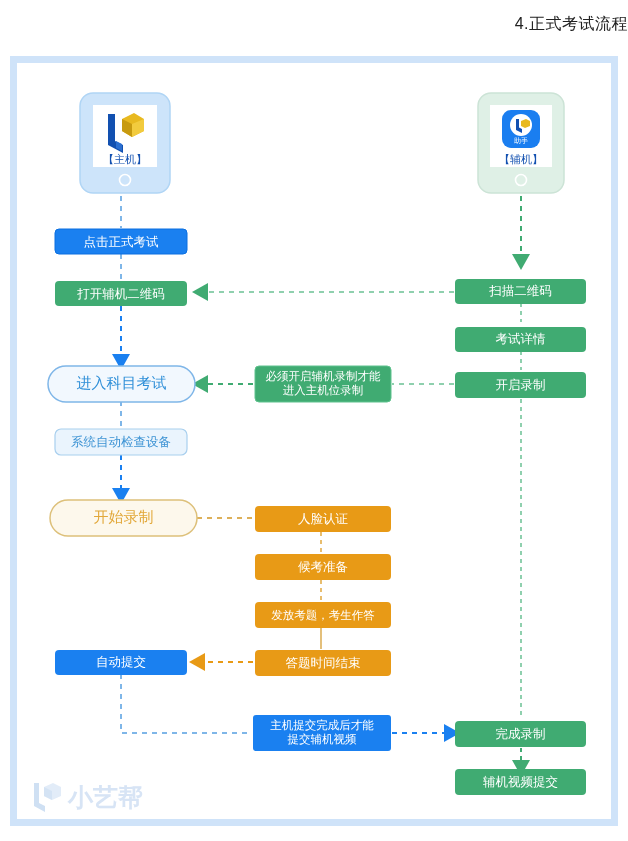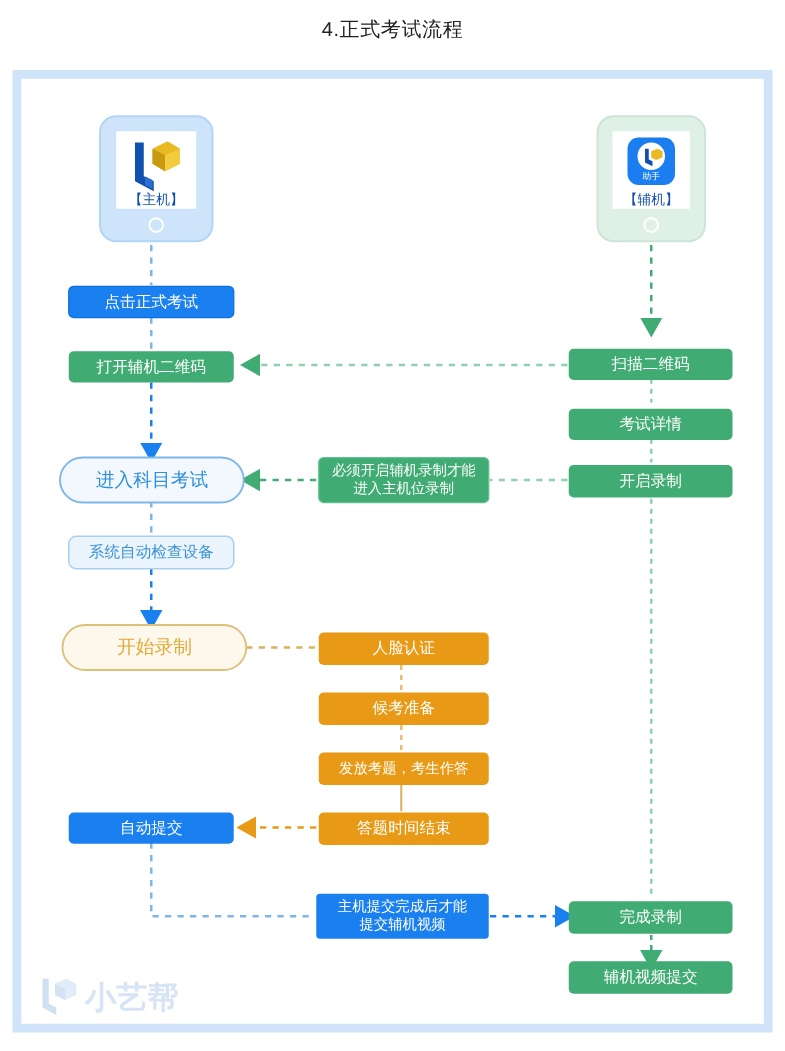--- a/index.html
+++ b/index.html
@@ -12,21 +12,21 @@
     height: 841px;
     font-family: "Liberation Sans", "DejaVu Sans", sans-serif;
     overflow: hidden;
     position: relative;
   }
   #page-title {
     position: absolute;
     top: 14px;
     left: 0;
     width: 628px;
-    text-align: center;
+    text-align: right;
     font-size: 16px;
     color: #222222;
     letter-spacing: 0.5px;
   }
   #panel {
     position: absolute;
     left: 10px;
     top: 56px;
     width: 608px;
     height: 770px;

